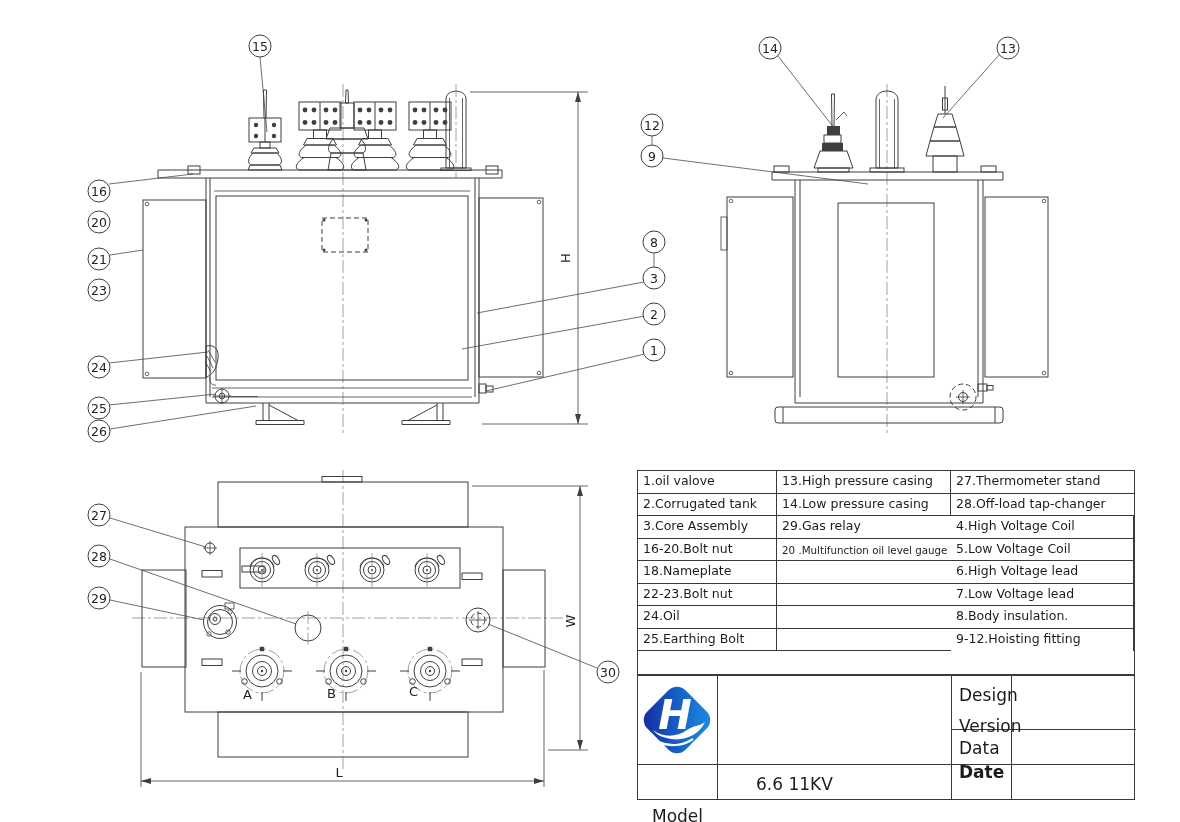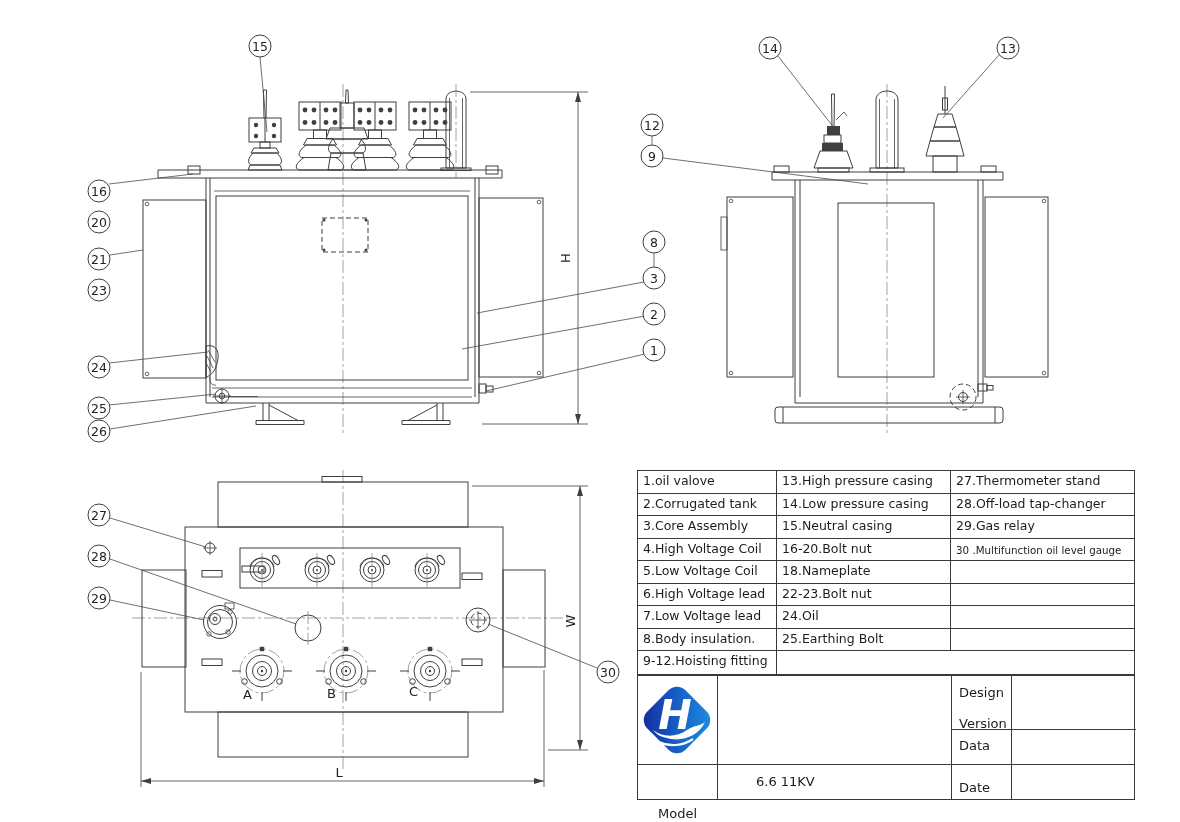--- a/index.html
+++ b/index.html
@@ -24,21 +24,21 @@
   .parts .cell{border-right:1.2px solid #3a3a3a;border-bottom:1.2px solid #3a3a3a;
          padding:2px 0 0 5px;font-size:12.5px;line-height:1.35;color:#1c1c1c;
          white-space:nowrap;overflow:hidden;}
   .parts .nbr{border-right:none;}
   .parts .nbb{border-bottom:none;}
   .parts .cond{font-size:10.3px;padding-top:5px;}
   
   .tblock{position:absolute;left:637px;top:675px;width:498px;height:125px;
           border:1.5px solid #3a3a3a;box-sizing:border-box;background:#fff;}
   .tb-line{position:absolute;background:#3a3a3a;}
-  .tb-txt{position:absolute;font-size:13px;color:#1c1c1c;white-space:nowrap;}
+  .tb-txt{position:absolute;font-size:17px;color:#1c1c1c;white-space:nowrap;}
   .tb-center{text-align:center;}
 </style>
 </head>
 <body>
 
 <div class="sheet">
 
 <svg width="1180" height="822" viewBox="0 0 1180 822">
   <defs>
     <pattern id="pv" width="13" height="10" patternUnits="userSpaceOnUse">
@@ -432,26 +432,25 @@
 <div class="parts">
   <div class="cell">1.oil valove</div>
   <div class="cell">13.High pressure casing</div>
   <div class="cell nbr">27.Thermometer stand</div>
 
   <div class="cell">2.Corrugated tank</div>
   <div class="cell">14.Low pressure casing</div>
   <div class="cell nbr">28.Off-load tap-changer</div>
 
   <div class="cell">3.Core Assembly</div>
-  <div class="cell">15.Neutral casing</div>
   <div class="cell nbr">29.Gas relay</div>
 
   <div class="cell">4.High Voltage Coil</div>
   <div class="cell">16-20.Bolt nut</div>
-  <div class="cell nbr cond">30 .Multifunction oil level gauge</div>
+  <div class="cell nbr cond">20 .Multifunction oil level gauge</div>
 
   <div class="cell">5.Low Voltage Coil</div>
   <div class="cell">18.Nameplate</div>
   <div class="cell nbr"></div>
 
   <div class="cell">6.High Voltage lead</div>
   <div class="cell">22-23.Bolt nut</div>
   <div class="cell nbr"></div>
 
   <div class="cell">7.Low Voltage lead</div>
@@ -486,18 +485,18 @@
       <rect x="-27" y="-27" width="54" height="54" rx="12" fill="url(#lg)"></rect>
     </g>
     <text x="34" y="49" font-size="40" font-weight="bold" font-style="italic" fill="#fff" text-anchor="middle">H</text>
     <path d="M12,50 C22,58 36,57 46,50 C53,45 60,46 64,42 C58,55 44,61 30,59 C21,57.5 15,54.5 12,50 Z" fill="#fff"></path>
     <path d="M18,62 C28,67 42,66 52,59" stroke="#fff" stroke-width="2.2" fill="none"></path>
   </svg>
 
   <span class="tb-txt" style="left:321px;top:9px;">Design</span>
   <span class="tb-txt" style="left:321px;top:28px;margin-top:12px;">Version</span>
   <span class="tb-txt" style="left:321px;top:62px;">Data</span>
-  <span class="tb-txt" style="left:321px;top:104px;">Date</span>
+  <span class="tb-txt" style="left:321px;top:86px;font-weight:bold;">Date</span>
   <span class="tb-txt tb-center" style="left:0;top:90px;width:79px;margin-top:40px;">Model</span>
   <span class="tb-txt" style="left:118px;top:98px;">6.6 11KV</span>
 </div>
 
 </div>
 
 </body></html>

